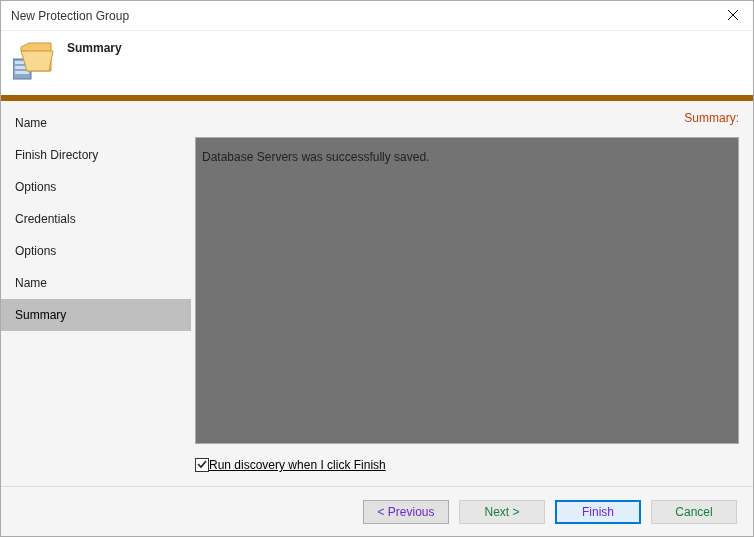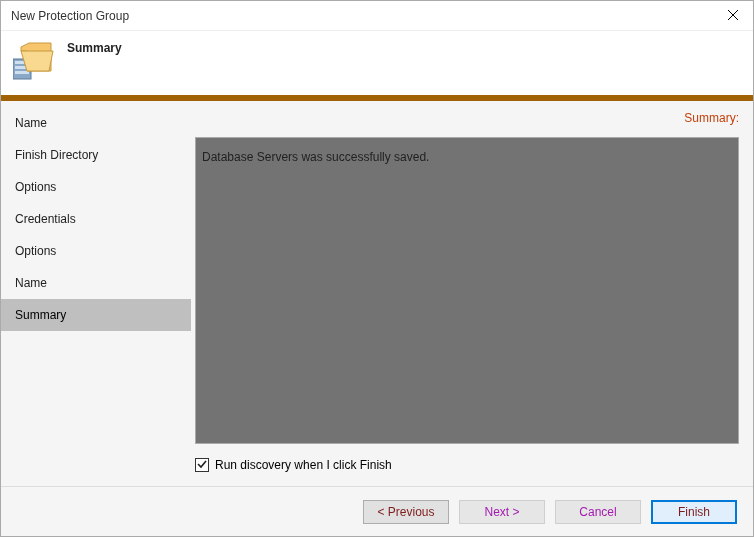--- a/index.html
+++ b/index.html
@@ -47,42 +47,42 @@
     .main {
       flex: 1; padding: 10px 14px 10px 4px; display: flex; flex-direction: column;
       gap: 4px;
     }
     .summary-label { color: #c2410c; margin-bottom: 8px; text-align: right; }
     .summary-box {
       flex: 1; background: #737373; border: 1px solid #aaa;
       padding: 12px 6px; color: #222; overflow: auto;
     }
     .checkbox-row {
-      display: flex; align-items: center; gap: 6px; padding: 10px 0 4px 0;
+      display: flex; align-items: center; padding: 10px 0 4px 0; text-decoration: underline;
     }
     .checkbox {
       width: 14px; height: 14px; border: 1px solid #333; background: #fff;
       display: flex; align-items: center; justify-content: center; cursor: pointer;
     }
     .checkbox svg { width: 10px; height: 10px; }
     .footer {
       height: 50px; background: #f5f5f5; border-top: 1px solid #ddd;
       display: flex; align-items: center; justify-content: flex-end;
       gap: 10px; padding: 0 16px;
     }
     .btn {
       min-width: 86px; height: 24px; padding: 0 12px;
-      background: #e1e1e1; border: 1px solid #adadad; color: #7f1d1d;
+      background: #e1e1e1; border: 1px solid #adadad; color: #6d28d9;
       display: flex; align-items: center; justify-content: center; cursor: pointer;
     }
     .btn.primary {
       border: 2px solid #0078d7; background: #e1eefb;
     }
     .btn.disabled {
-      color: #a21caf; border-color: #cfcfcf; background: #e6e6e6; cursor: default;
+      color: #15803d; border-color: #cfcfcf; background: #e6e6e6; cursor: default;
     }
   </style>
 </head>
 <body>
 
 <div class="window">
   <div class="titlebar">
     <span class="titlebar-title">New Protection Group</span>
     <div class="close-btn">
       <span>
@@ -135,16 +135,16 @@
           </span>
         </div>
         <span>Run discovery when I click Finish</span>
       </div>
     </div>
   </div>
 
   <div class="footer">
     <div class="btn">&lt; Previous</div>
     <div class="btn disabled">Next &gt;</div>
+    <div class="btn primary">Finish</div>
     <div class="btn disabled">Cancel</div>
-    <div class="btn primary">Finish</div>
   </div>
 </div>
 
 </body></html>

